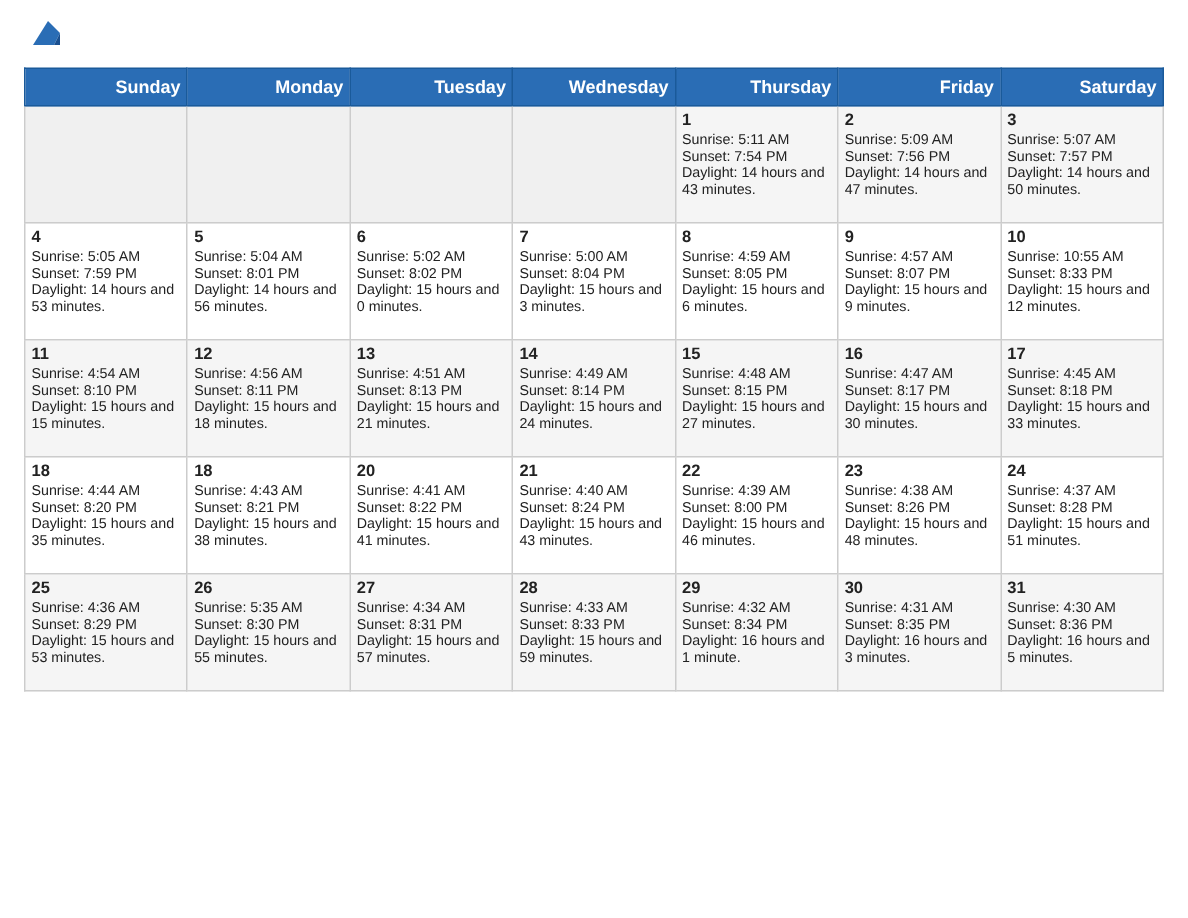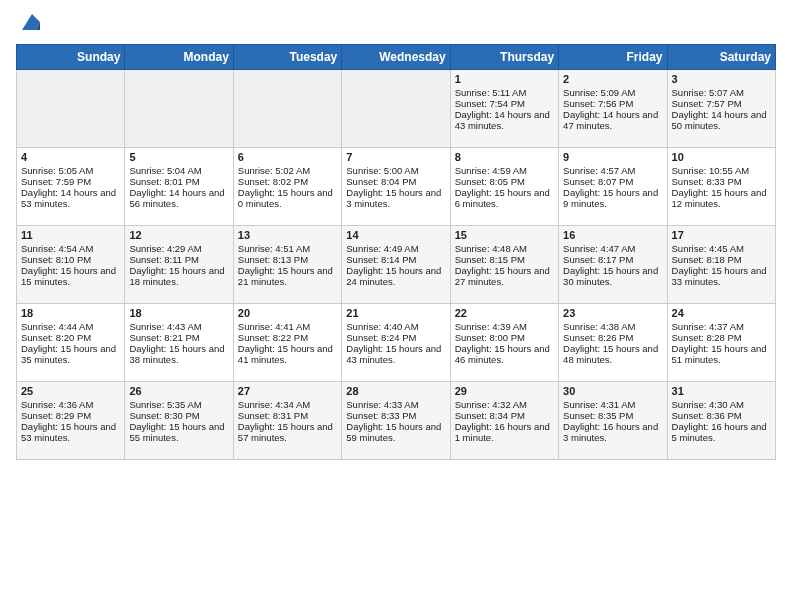--- a/index.html
+++ b/index.html
@@ -197,21 +197,21 @@
         </tr>
         <tr>
           <td>
             <span class="day-num">11</span>
             <div>Sunrise: 4:54 AM</div>
             <div>Sunset: 8:10 PM</div>
             <div>Daylight: 15 hours and 15 minutes.</div>
           </td>
           <td>
             <span class="day-num">12</span>
-            <div>Sunrise: 4:29 AM</div>
+            <div>Sunrise: 4:56 AM</div>
             <div>Sunset: 8:11 PM</div>
             <div>Daylight: 15 hours and 18 minutes.</div>
           </td>
           <td>
             <span class="day-num">13</span>
             <div>Sunrise: 4:51 AM</div>
             <div>Sunset: 8:13 PM</div>
             <div>Daylight: 15 hours and 21 minutes.</div>
           </td>
           <td>

